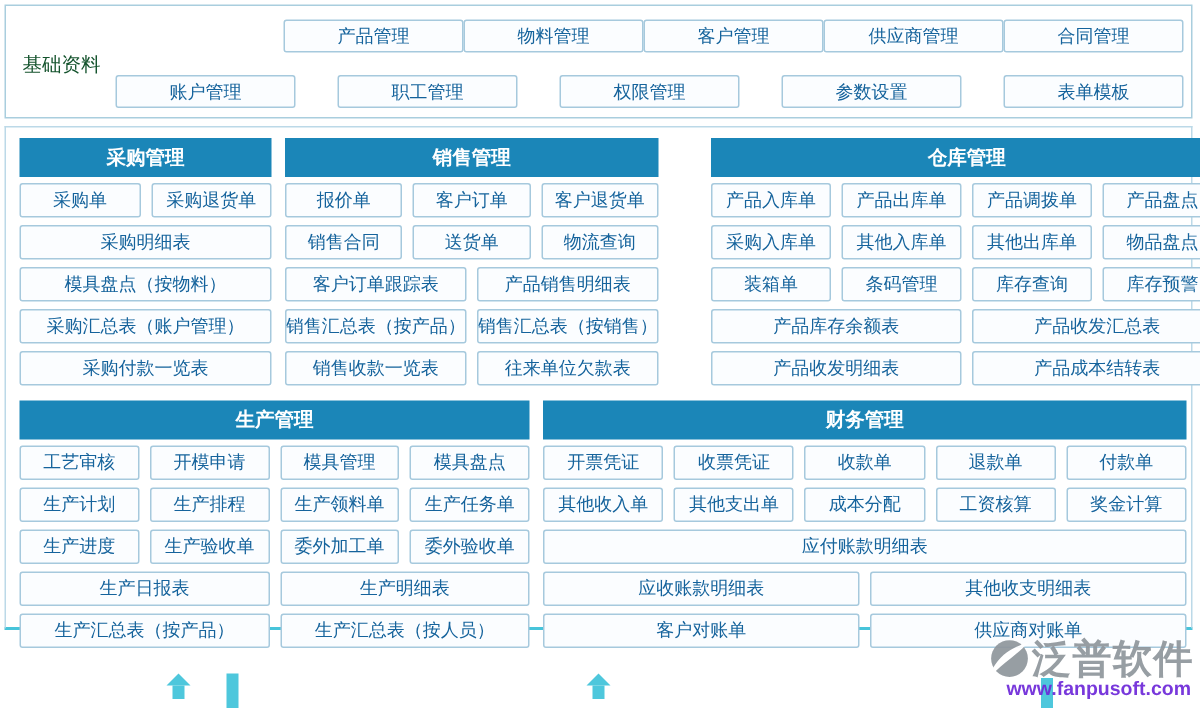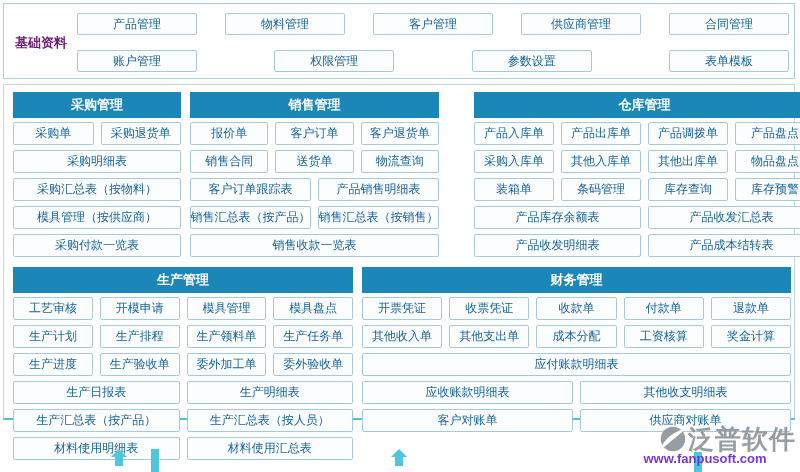--- a/index.html
+++ b/index.html
@@ -5,27 +5,27 @@
   html,body{margin:0;padding:0;}
   body{
     width:800px;height:472px;position:relative;background:#ffffff;overflow:hidden;
     font-family:"Liberation Sans","DejaVu Sans",sans-serif;
   }
   .top-box{
     position:absolute;left:3px;top:3px;width:792px;height:76px;
     border:1px solid #a9cede;box-sizing:border-box;background:#ffffff;
   }
   .basic-label{
-    position:absolute;left:11px;top:30px;color:#701a75;
-    font-weight:bold;font-size:13px;white-space:nowrap;
+    position:absolute;left:11px;top:30px;color:#14532d;
+    font-weight:normal;font-size:13px;white-space:nowrap;
   }
   .basic-row{
     position:absolute;left:73px;width:712px;display:flex;justify-content:space-between;
   }
-  .basic-row-1{top:9px;}
+  .basic-row-1{top:9px;justify-content:flex-end;}
   .basic-row-2{top:46px;}
   .basic-row .btn{width:120px;height:22px;flex:none;}
   .btn{
     display:flex;align-items:center;justify-content:center;
     background:#fbfdff;border:1px solid #a6c9dd;border-radius:2px;
     color:#15639c;font-size:12px;box-sizing:border-box;
     white-space:nowrap;overflow:hidden;cursor:pointer;
   }
   .main-box{
     position:absolute;left:3px;top:84px;width:792px;height:336px;
@@ -52,62 +52,63 @@
     border-bottom:8px solid #4ec7dc;
   }
   .flow-arrow .stem{width:8px;height:9px;background:#4ec7dc;margin-left:4px;}
   .flow-bar{position:absolute;width:8px;background:#4ec7dc;}
   .flow-bar-1{left:151px;top:449px;height:23px;}
   .flow-bar-2{left:694px;top:452px;height:20px;}
   .flow-arrow-1{left:111px;top:449px;}
   .flow-arrow-2{left:391px;top:449px;}
   .watermark{
     position:absolute;right:4px;top:424px;width:180px;z-index:5;
-    text-align:center;opacity:0.92;
+    text-align:right;opacity:0.92;
   }
   .wm-top{display:flex;align-items:center;justify-content:flex-end;gap:1px;}
   .wm-name{font-size:26px;font-weight:bold;color:#8f969c;letter-spacing:1px;line-height:30px;}
   .wm-url{font-size:13px;font-weight:bold;color:#6d28d9;margin-top:-3px;padding-right:2px;}
 </style>
 </head>
 <body>
 
 <div class="top-box">
   <div class="basic-label">基础资料</div>
   <div class="basic-row basic-row-1">
       <div class="btn">产品管理</div>
       <div class="btn">物料管理</div>
       <div class="btn">客户管理</div>
       <div class="btn">供应商管理</div>
       <div class="btn">合同管理</div>
     </div>
   <div class="basic-row basic-row-2">
       <div class="btn">账户管理</div>
+      <div class="btn">职工管理</div>
       <div class="btn">权限管理</div>
       <div class="btn">参数设置</div>
       <div class="btn">表单模板</div>
     </div>
 </div>
 
 <div class="main-box">
   <div class="col col-purchase">
     <div class="hdr">采购管理</div>
     <div class="rows">
         <div class="row">
           <div class="btn">采购单</div>
           <div class="btn">采购退货单</div>
         </div>
         <div class="row">
           <div class="btn">采购明细表</div>
         </div>
         <div class="row">
-          <div class="btn">采购汇总表（按物料）</div>
-        </div>
-        <div class="row">
-          <div class="btn">模具管理（按供应商）</div>
+          <div class="btn">模具盘点（按物料）</div>
+        </div>
+        <div class="row">
+          <div class="btn">采购汇总表（账户管理）</div>
         </div>
         <div class="row">
           <div class="btn">采购付款一览表</div>
         </div>
       </div>
   </div>
   <div class="col col-sales">
     <div class="hdr">销售管理</div>
     <div class="rows">
         <div class="row">
@@ -123,20 +124,21 @@
         <div class="row">
           <div class="btn">客户订单跟踪表</div>
           <div class="btn">产品销售明细表</div>
         </div>
         <div class="row">
           <div class="btn">销售汇总表（按产品）</div>
           <div class="btn">销售汇总表（按销售）</div>
         </div>
         <div class="row">
           <div class="btn">销售收款一览表</div>
+          <div class="btn">往来单位欠款表</div>
         </div>
       </div>
   </div>
   <div class="col col-warehouse">
     <div class="hdr">仓库管理</div>
     <div class="rows">
         <div class="row">
           <div class="btn">产品入库单</div>
           <div class="btn">产品出库单</div>
           <div class="btn">产品调拨单</div>
@@ -186,35 +188,31 @@
           <div class="btn">委外验收单</div>
         </div>
         <div class="row">
           <div class="btn">生产日报表</div>
           <div class="btn">生产明细表</div>
         </div>
         <div class="row">
           <div class="btn">生产汇总表（按产品）</div>
           <div class="btn">生产汇总表（按人员）</div>
         </div>
-        <div class="row">
-          <div class="btn">材料使用明细表</div>
-          <div class="btn">材料使用汇总表</div>
-        </div>
       </div>
   </div>
   <div class="col col-finance">
     <div class="hdr">财务管理</div>
     <div class="rows">
         <div class="row">
           <div class="btn">开票凭证</div>
           <div class="btn">收票凭证</div>
           <div class="btn">收款单</div>
+          <div class="btn">退款单</div>
           <div class="btn">付款单</div>
-          <div class="btn">退款单</div>
         </div>
         <div class="row">
           <div class="btn">其他收入单</div>
           <div class="btn">其他支出单</div>
           <div class="btn">成本分配</div>
           <div class="btn">工资核算</div>
           <div class="btn">奖金计算</div>
         </div>
         <div class="row">
           <div class="btn">应付账款明细表</div>

